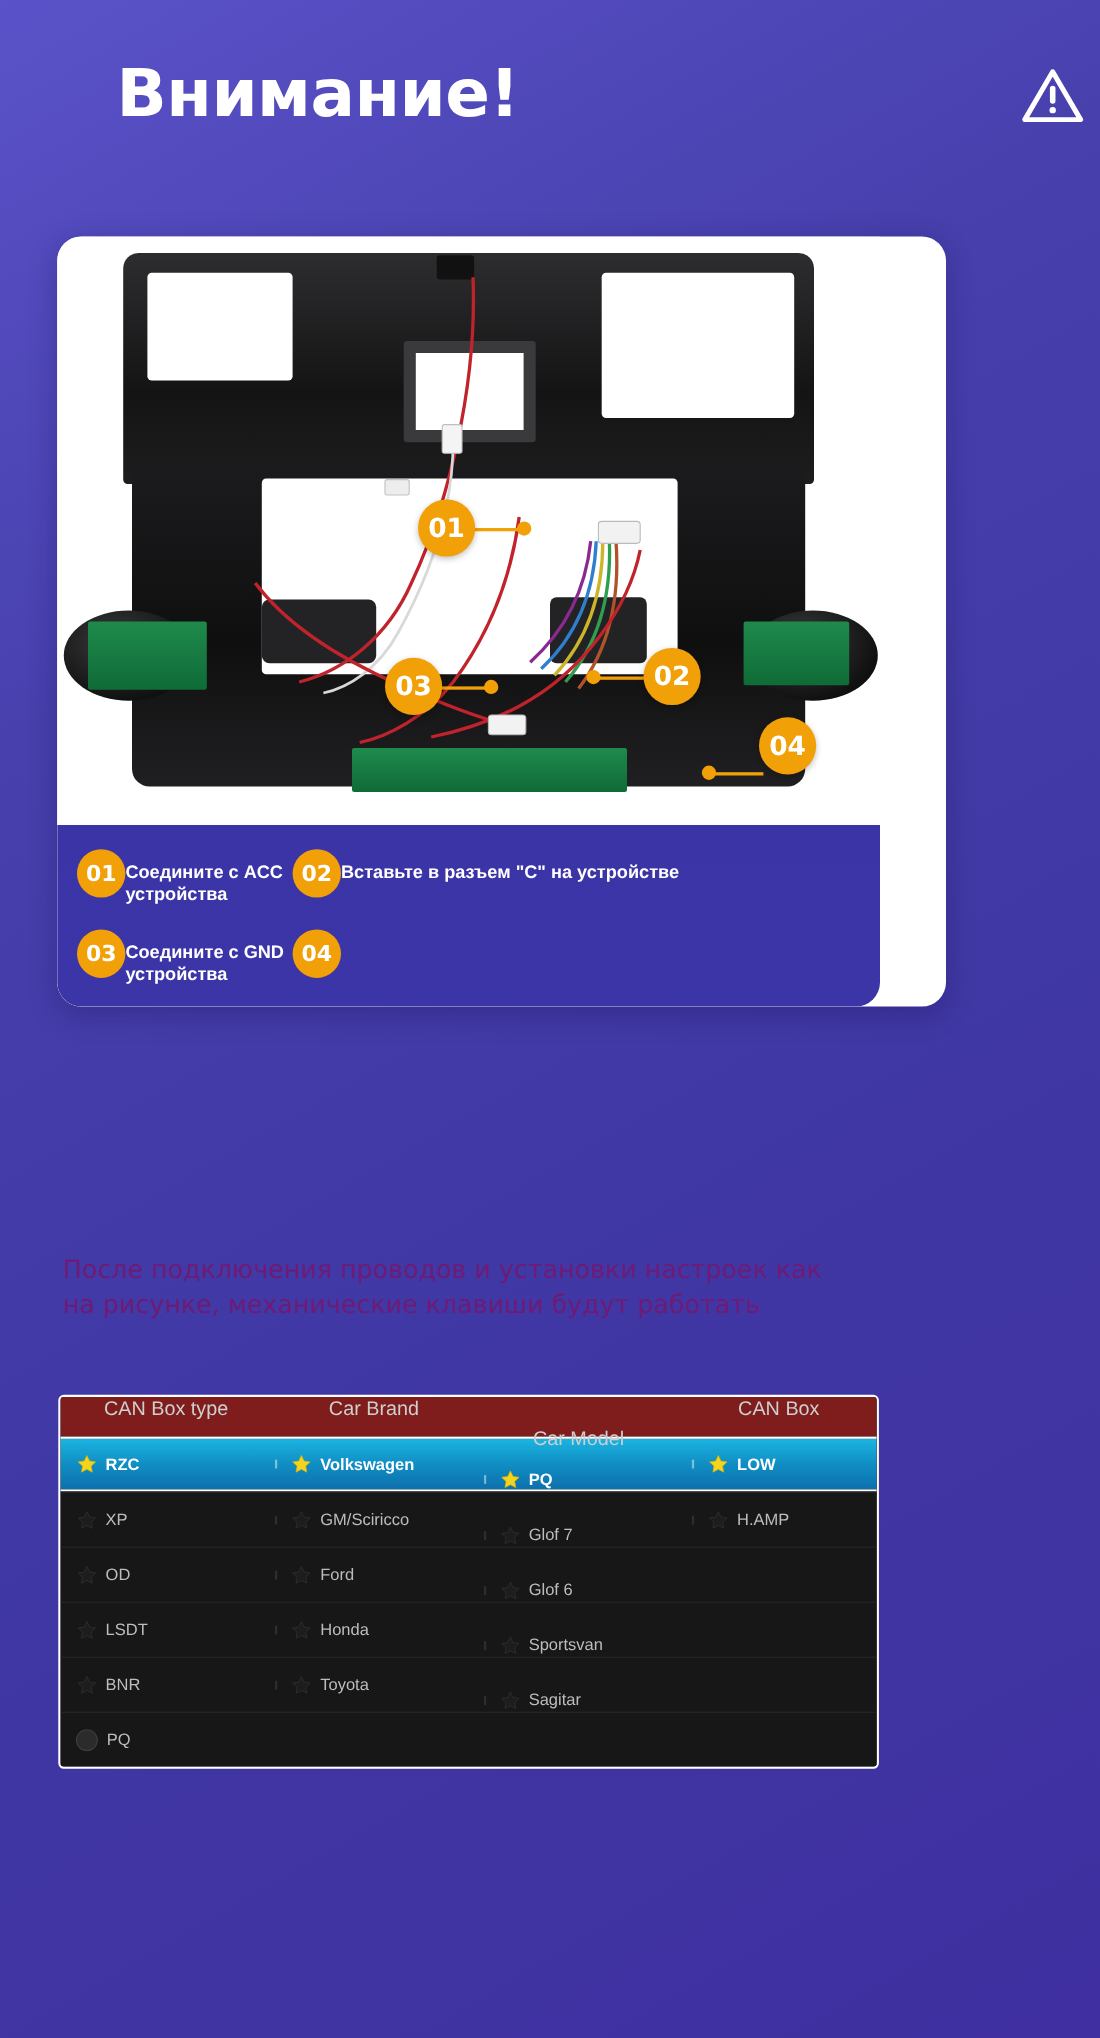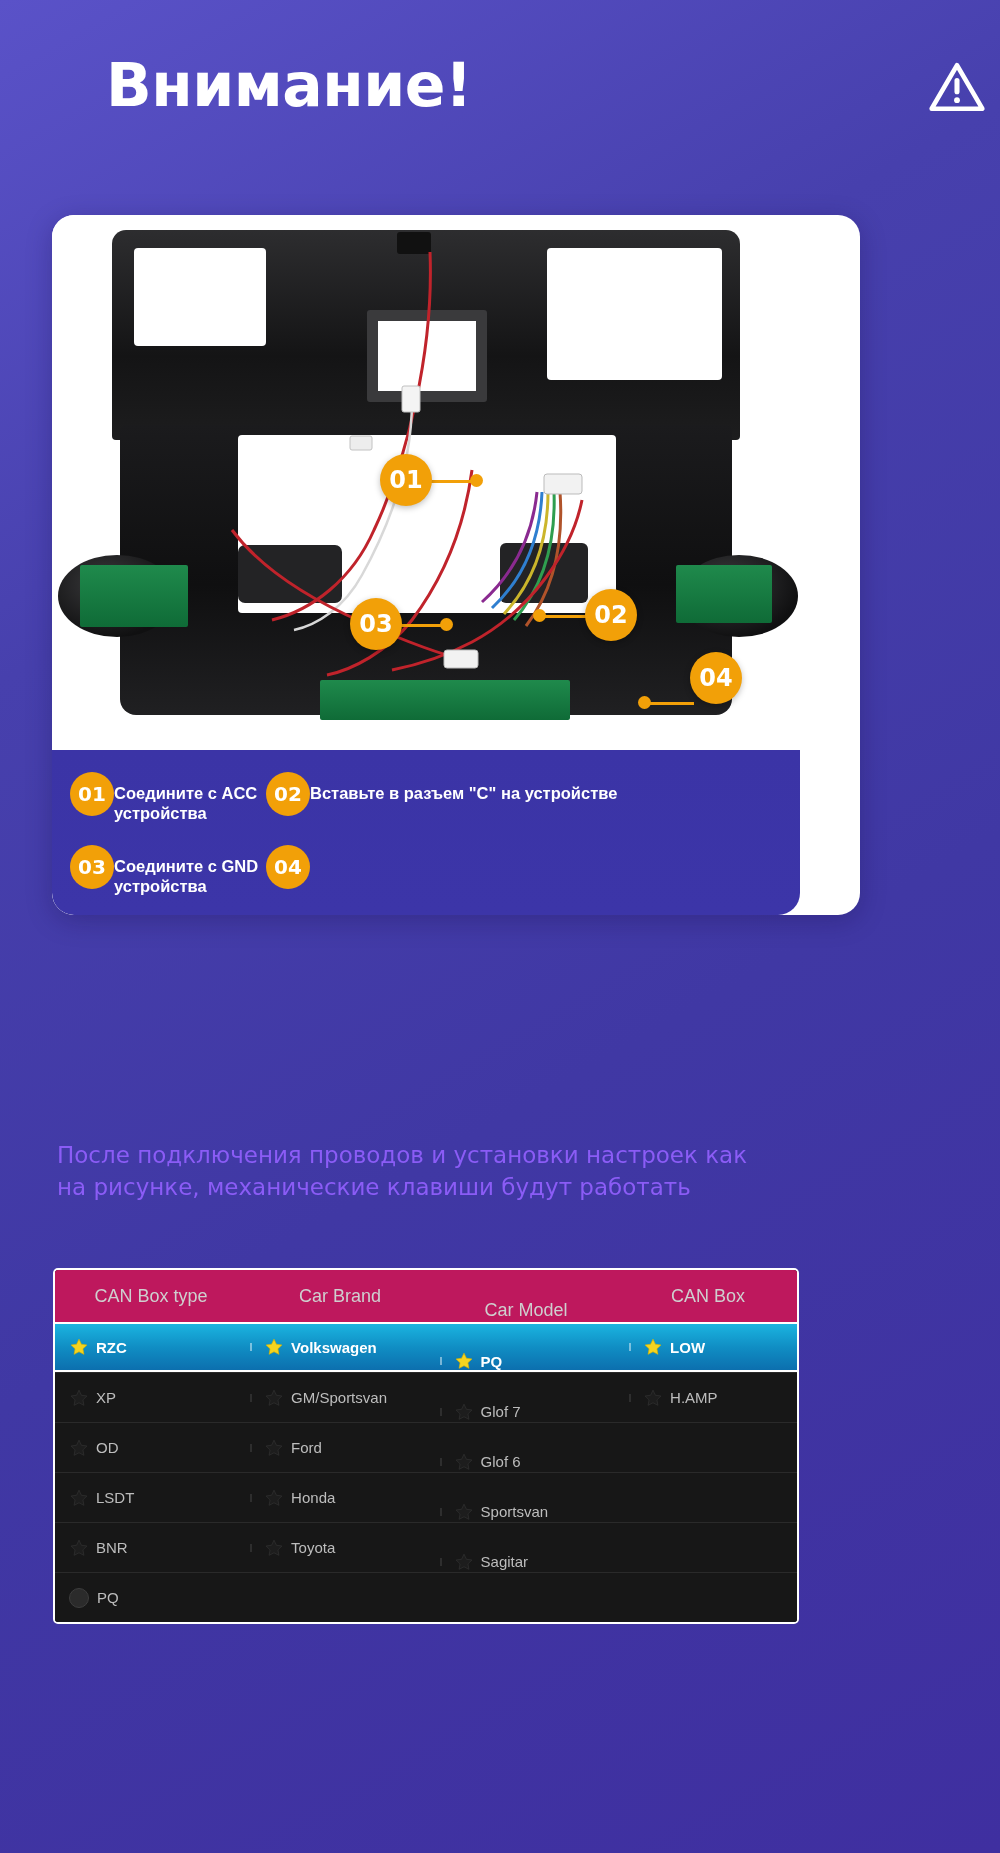--- a/index.html
+++ b/index.html
@@ -139,37 +139,37 @@
     color: #ffffff; font-size: 16.5px; font-weight: 700;
     line-height: 1.22; padding-top: 11px;
     font-family: Liberation Sans, sans-serif;
   }
   .legend-item.c2 .legend-text { padding-top: 11px; }
   .legend-row.r2 .legend-item.c2 .legend-text { padding-top: 3px; }
 
   
   .note {
     position: absolute; left: 57px; top: 1140px; width: 720px;
-    color: #8b5cf6; font-size: 23px; font-weight: 400; line-height: 1.38;
+    color: #701a75; font-size: 23px; font-weight: 400; line-height: 1.38;
     font-family: "DejaVu Sans", sans-serif;
   }
 
   
   .table-wrap {
     position: absolute; left: 53px; top: 1268px;
     width: 746px; height: 188px;
   }
   .table {
     width: 746px; background: #0c0c0c; border-radius: 5px; overflow: hidden;
     border-top: 2px solid #ffffff; border-left: 2px solid #ffffff;
     border-right: 2px solid #ffffff; border-bottom: 2px solid #ffffff;
   }
   .thead {
-    display: flex; height: 52px; align-items: center;
-    background: #be185d;
+    display: flex; height: 36px; 
+    background: #7f1d1d;
   }
   .th {
     color: #cfcfcf; font-size: 18px; text-align: center;
     font-family: "Liberation Sans", sans-serif;
   }
   .c1 { width: 192px; }
   .c2w { width: 186px; }
   .c3 { width: 186px; margin-top: 28px; }
   .c4 { width: 178px; }
 
@@ -342,21 +342,21 @@
             <svg class="star" viewBox="0 0 24 24">
               <path d="M12 2.6l2.9 6.1 6.6.9-4.8 4.6 1.2 6.6L12 17.7 6.1 20.8l1.2-6.6L2.5 9.6l6.6-.9z" fill="#1d1d1d" stroke="#333333" stroke-width="0.8"></path>
             </svg>
             <span class="cell-label">XP</span>
           </div>
           <div class="cell c2w">
             <div class="sep"></div>
             <svg class="star" viewBox="0 0 24 24">
               <path d="M12 2.6l2.9 6.1 6.6.9-4.8 4.6 1.2 6.6L12 17.7 6.1 20.8l1.2-6.6L2.5 9.6l6.6-.9z" fill="#1d1d1d" stroke="#333333" stroke-width="0.8"></path>
             </svg>
-            <span class="cell-label">GM/Sportsvan</span>
+            <span class="cell-label">GM/Sciricco</span>
           </div>
           <div class="cell c3">
             <div class="sep"></div>
             <svg class="star" viewBox="0 0 24 24">
               <path d="M12 2.6l2.9 6.1 6.6.9-4.8 4.6 1.2 6.6L12 17.7 6.1 20.8l1.2-6.6L2.5 9.6l6.6-.9z" fill="#1d1d1d" stroke="#333333" stroke-width="0.8"></path>
             </svg>
             <span class="cell-label">Glof 7</span>
           </div>
           <div class="cell c4">
             <div class="sep"></div>

